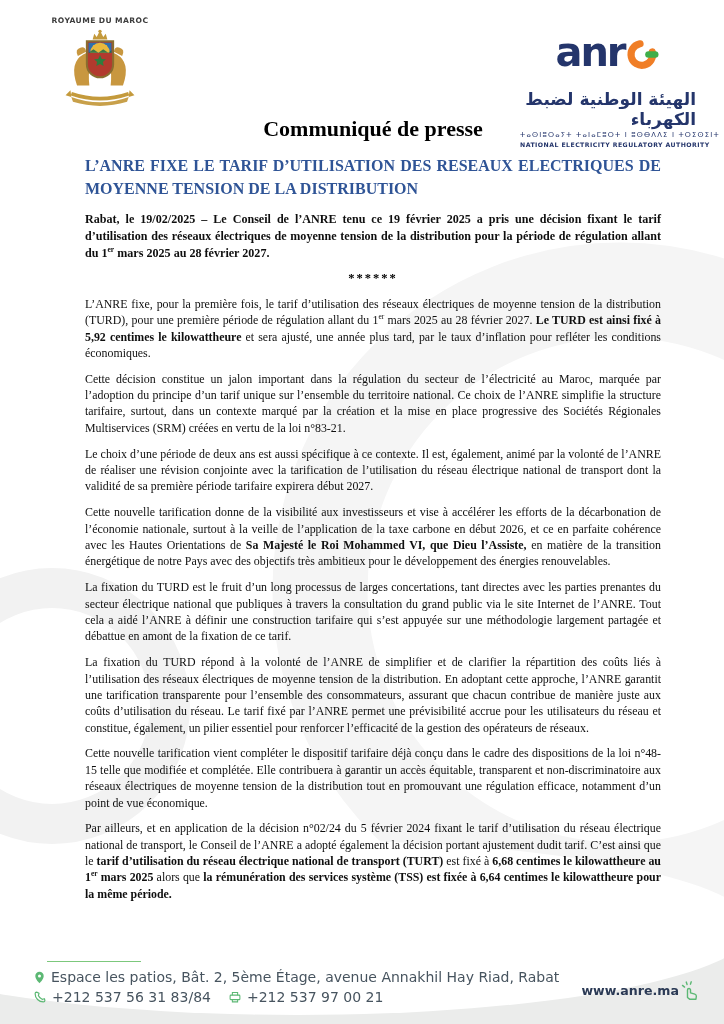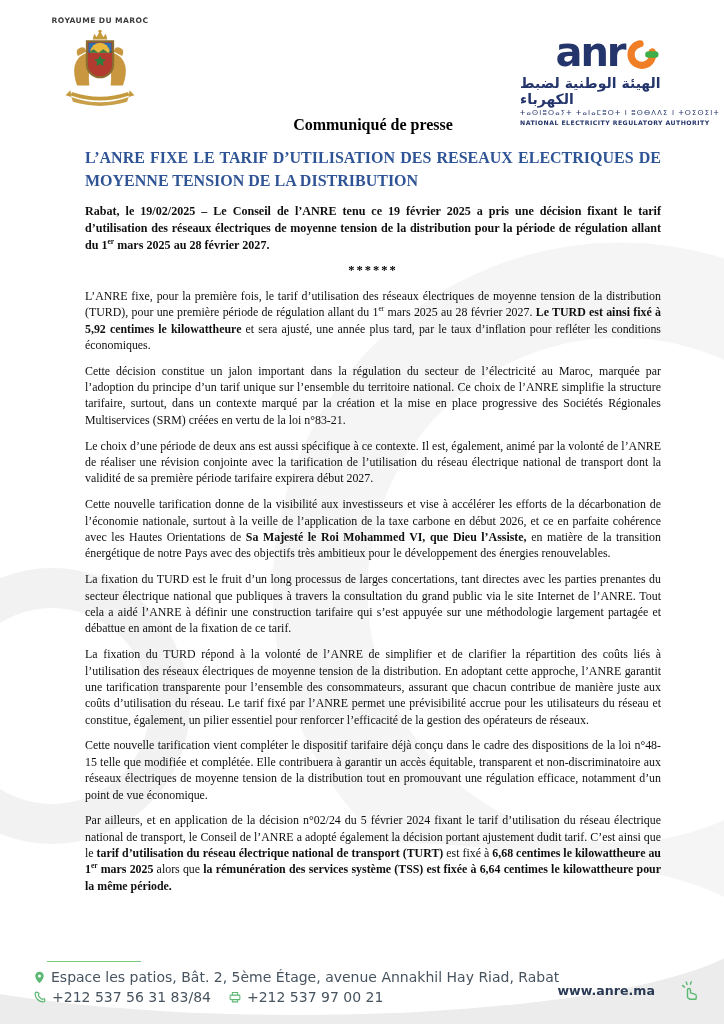--- a/index.html
+++ b/index.html
@@ -7,53 +7,53 @@
         font-family:"Liberation Serif",serif;margin:0 auto;}
   .watermark{position:absolute;inset:0;z-index:0;pointer-events:none;}
 
   
   .header{position:absolute;top:16px;left:44px;right:28px;display:flex;
           justify-content:space-between;z-index:2;}
   .kingdom{width:112px;text-align:center;}
   .kingdom-label{font-family:"DejaVu Sans",sans-serif;font-size:7.6px;font-weight:bold;
                  color:#3d3d3d;letter-spacing:.4px;white-space:nowrap;}
   .coat{margin-top:3px;}
-  .anre-logo{width:176px;text-align:left;margin-top:16px;}
+  .anre-logo{width:176px;text-align:right;margin-top:16px;}
   .brand-row{display:flex;align-items:center;justify-content:center;line-height:1;}
   .brand-text{font-family:"DejaVu Sans",sans-serif;font-weight:bold;font-size:40px;
               color:#24356b;letter-spacing:-2px;}
   .e-mark{width:35px;height:35px;margin-left:1px;margin-top:4px;}
-  .logo-arabic{font-family:"DejaVu Sans",sans-serif;font-size:14px;font-weight:bold;
-               color:#24356b;margin-top:3px;direction:rtl;}
+  .logo-arabic{font-family:"DejaVu Sans",sans-serif;font-size:17px;font-weight:bold;
+               color:#24356b;margin-top:17px;direction:rtl;}
   .logo-tifinagh{font-family:"DejaVu Sans",sans-serif;font-size:6.8px;color:#24356b;
                  letter-spacing:1.2px;margin-top:2px;white-space:nowrap;}
   .logo-english{font-family:"DejaVu Sans",sans-serif;font-size:6.2px;font-weight:bold;
                 color:#24356b;letter-spacing:.45px;margin-top:2px;white-space:nowrap;}
 
   
   .main{position:absolute;top:116px;left:85px;width:576px;z-index:2;}
-  .doc-title{font-size:16px;font-weight:bold;color:#000;text-align:center;margin:0 0 13px;}
+  .doc-title{font-size:22px;font-weight:bold;color:#000;text-align:center;margin:0 0 13px;}
   .doc-subtitle{font-size:16px;font-weight:bold;color:#2F5496;text-align:justify;
                 line-height:1.42;margin:0 0 11px;}
   .para{font-size:11.9px;line-height:1.375;text-align:justify;color:#0f0f0f;margin:0 0 9.5px;}
   .para .b{font-weight:bold;margin-top:40px;}
   .lead{font-weight:bold;font-size:12.1px;}
   .stars{text-align:center;font-weight:bold;font-size:12.5px;letter-spacing:2px;margin:1px 0 10px;}
   sup{font-size:.62em;line-height:0;}
 
   
   .footer-band{position:absolute;bottom:0;left:0;width:100%;height:82px;background:#ebeceb;z-index:1;}
   .footer-white{position:absolute;bottom:9px;left:-22%;width:126%;height:175px;background:#fff;
                 border-radius:50%;z-index:1;}
   .footer{position:absolute;left:34px;bottom:15px;z-index:3;font-family:"DejaVu Sans",sans-serif;
           color:#47545f;}
   .footer-line{width:94px;border-top:1.6px solid #7cc87c;margin:0 0 7px 13px;}
   .footer-row{display:flex;align-items:center;gap:6px;font-size:14px;margin-bottom:4px;}
   .footer-row .gap{width:6px;}
-  .website{position:absolute;right:24px;bottom:24px;display:flex;align-items:center;gap:25px;
+  .website{position:absolute;right:24px;bottom:24px;display:flex;align-items:center;gap:1px;
            z-index:3;font-family:"DejaVu Sans",sans-serif;cursor:pointer;}
   .website-text{font-size:12.6px;font-weight:bold;color:#2b3a55;}
   .icon{display:block;}
 </style>
 </head>
 <body>
 
 <div class="page">
 
   <svg class="watermark" width="724" height="1024" viewBox="0 0 724 1024">

